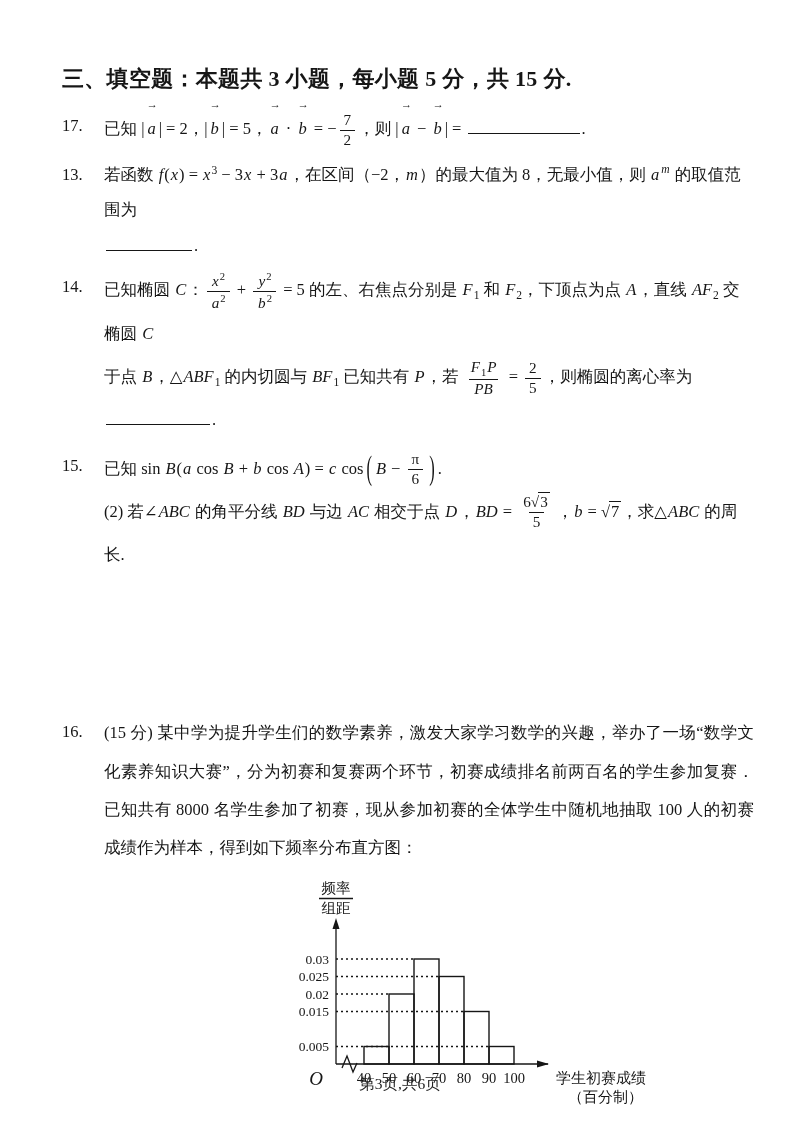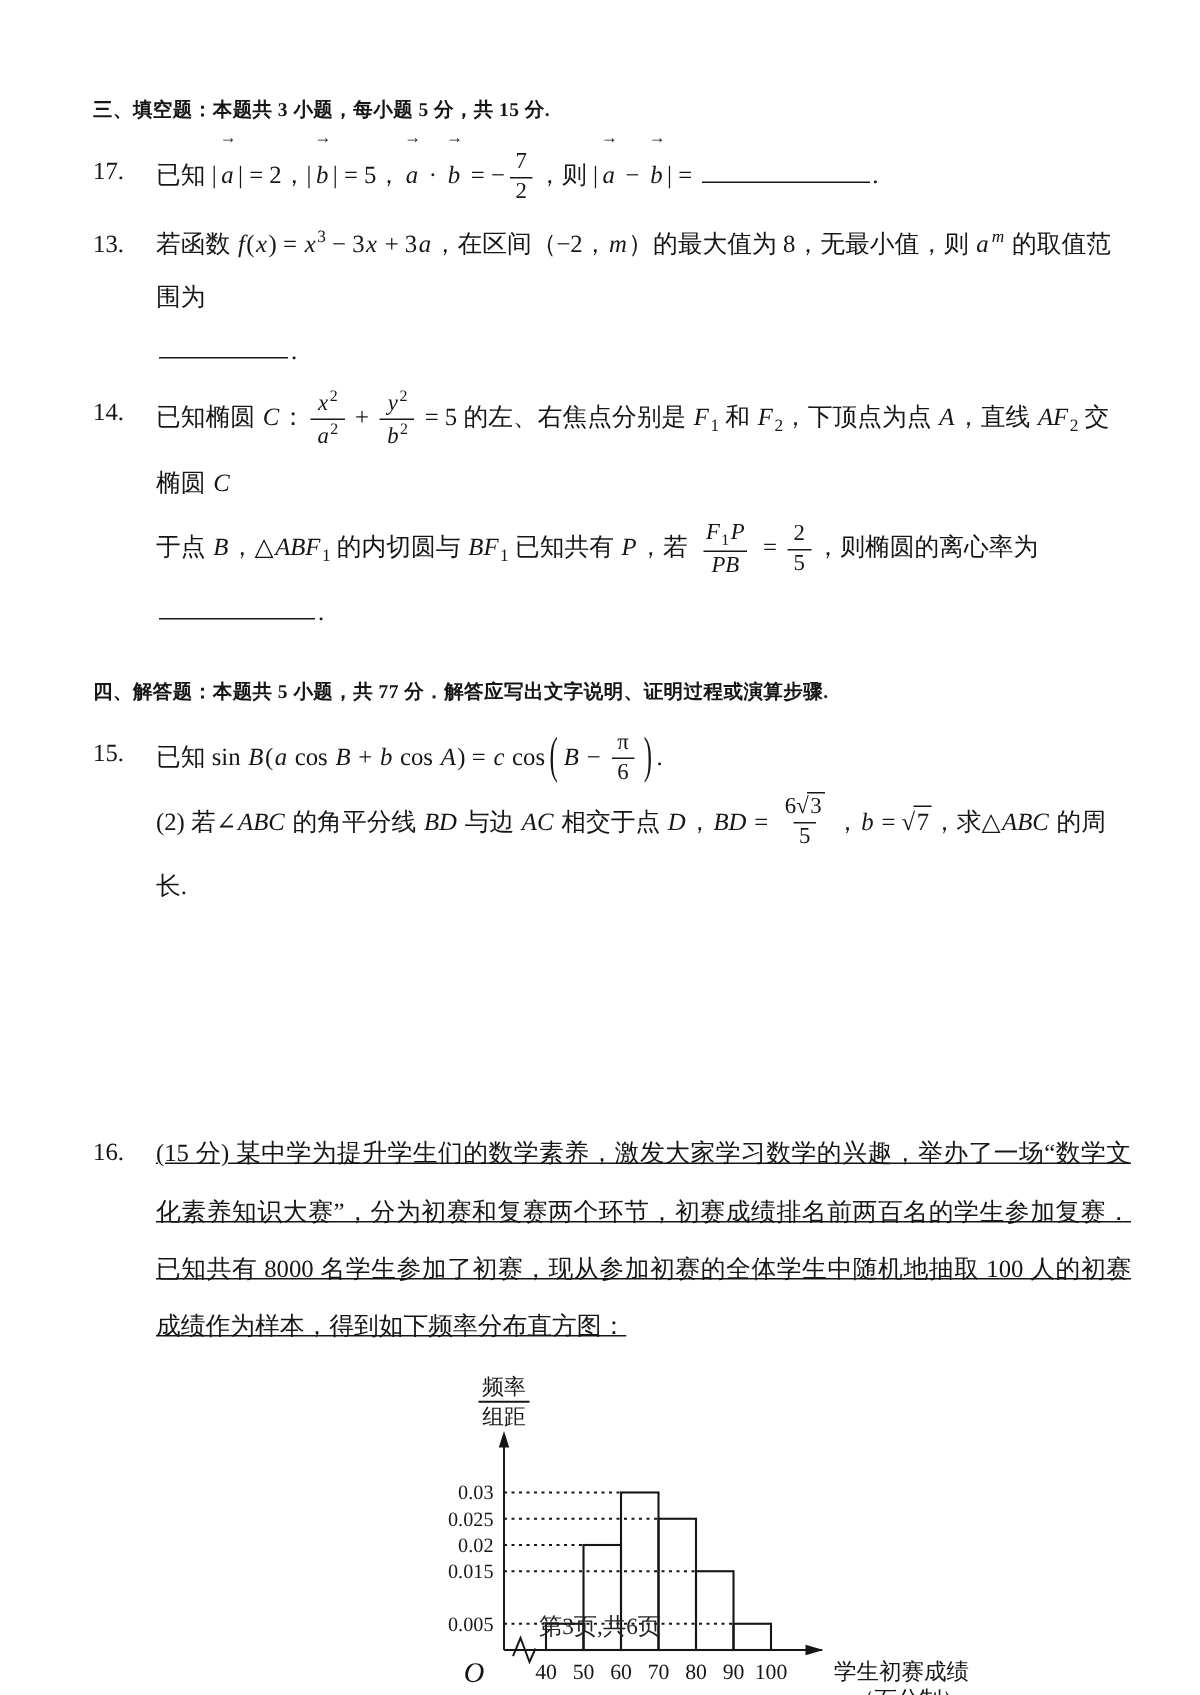--- a/index.html
+++ b/index.html
@@ -1,28 +1,28 @@
 <!DOCTYPE html>
 <html><head>
 <meta charset="utf-8">
 <style>
   html,body{margin:0;padding:0;background:#ffffff;}
   .page{
     position:relative;width:800px;height:1130px;background:#ffffff;overflow:hidden;
     font-family:"Liberation Serif","DejaVu Serif",serif;color:#161616;font-size:16.5px;
   }
   .content{padding:64px 46px 0 62px;}
-  .heading{font-weight:bold;font-size:13px;margin:0 0 14px 0;letter-spacing:.3px;}
+  .heading{font-weight:bold;font-size:22px;margin:0 0 14px 0;letter-spacing:.3px;}
   .heading2{margin-top:22px;}
   .question{display:flex;margin:6px 0 2px 0;}
   .qnum{width:42px;flex:none;line-height:2.15;}
   .qbody{flex:1;min-width:0;}
   .qline{margin:0;line-height:2.15;}
   .qline.tall{line-height:2.6;}
-  .para{text-align:justify;line-height:2.32;text-decoration:underline;}
+  .para{text-align:justify;line-height:2.32;}
   .ital{font-style:italic;padding:0 1px;}
   sup,sub{font-size:.7em;}
   .frac{display:inline-flex;flex-direction:column;align-items:center;vertical-align:middle;
         margin:0 3px;line-height:1.25;font-size:.92em;}
   .frac .num,.frac .den{display:block;padding:0 4px;text-align:center;}
   .frac .den{border-top:1.3px solid #161616;}
   .vec{position:relative;display:inline-block;font-style:italic;margin:0 2px;padding:0 1px;}
   .vec .va{position:absolute;left:0;right:0;top:-0.78em;font-size:.68em;line-height:1;
            text-align:center;font-style:normal;}
   .sqrt{white-space:nowrap;}
@@ -69,21 +69,20 @@
             </span><span> = 5 的左、右焦点分别是 </span><span class="ital">F</span><sub>1</sub><span> 和 </span><span class="ital">F</span><sub>2</sub><span>，下顶点为点 </span><span class="ital">A</span><span>，直线 </span><span class="ital">AF</span><sub>2</sub><span> 交椭圆 </span><span class="ital">C</span></div>
           <div class="qline tall"><span>于点 </span><span class="ital">B</span><span>，△</span><span class="ital">ABF</span><sub>1</sub><span> 的内切圆与 </span><span class="ital">BF</span><sub>1</sub><span> 已知共有 </span><span class="ital">P</span><span>，若 </span><span class="frac">
               <span class="num"><span class="ital">F</span><sub>1</sub><span class="ital">P</span></span>
               <span class="den"><span class="ital">PB</span></span>
             </span><span> = </span><span class="frac">
               <span class="num">2</span>
               <span class="den">5</span>
             </span><span>，则椭圆的离心率为</span><span class="blank" style="width: 104px;"></span><span>.</span></div>
         </div>
       </div>
-      <div class="heading heading2"><span>四、解答题：本题共 5 小题，共 77 分．解答应写出文字说明、证明过程或演算步骤.</span></div>
       <div class="question">
         <div class="qnum">15.</div>
         <div class="qbody">
           <div class="qline tall"><span>已知 sin </span><span class="ital">B</span><span>(</span><span class="ital">a</span><span> cos </span><span class="ital">B</span><span> + </span><span class="ital">b</span><span> cos </span><span class="ital">A</span><span>) = </span><span class="ital">c</span><span> cos</span><span class="big">(</span><span class="ital">B</span><span> − </span><span class="frac">
               <span class="num">π</span>
               <span class="den">6</span>
             </span><span class="big">)</span><span>.</span></div>
           <div class="qline tall"><span>(2) 若∠</span><span class="ital">ABC</span><span> 的角平分线 </span><span class="ital">BD</span><span> 与边 </span><span class="ital">AC</span><span> 相交于点 </span><span class="ital">D</span><span>，</span><span class="ital">BD</span><span> = </span><span class="frac">
               <span class="num"><span>6</span><span class="sqrt"><span class="s">√</span><span class="r">3</span></span></span>
               <span class="den">5</span>

